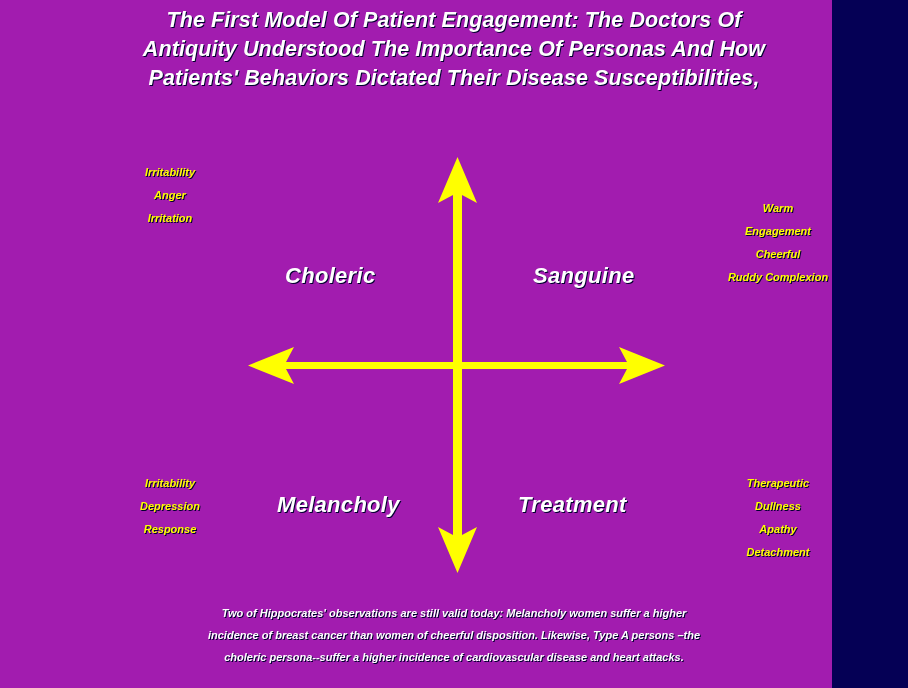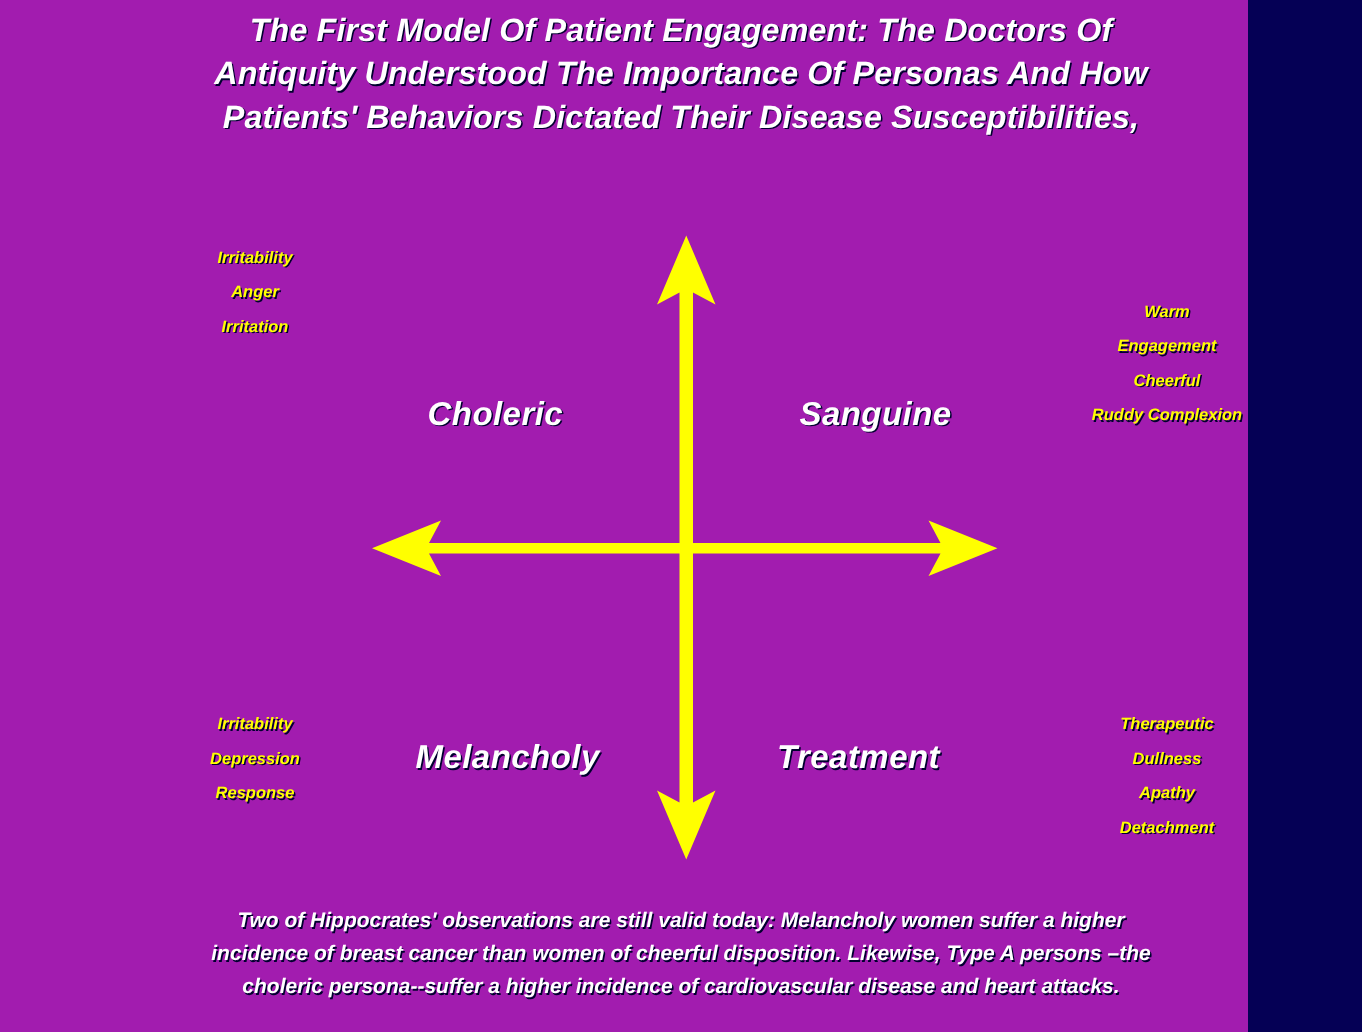--- a/index.html
+++ b/index.html
@@ -86,21 +86,21 @@
 
   
   #footnote {
     position: absolute;
     left: 44px;
     top: 602px;
     width: 820px;
     text-align: center;
     color: #ffffff;
     font-family: "Liberation Sans", sans-serif;
-    font-size: 14px;
+    font-size: 11px;
     font-weight: bold;
     font-style: italic;
     line-height: 22px;
     text-shadow: 1px 1px 0 #00002e;
   }
   #footnote div { white-space: nowrap; }
 </style>
 </head>
 <body>
 

